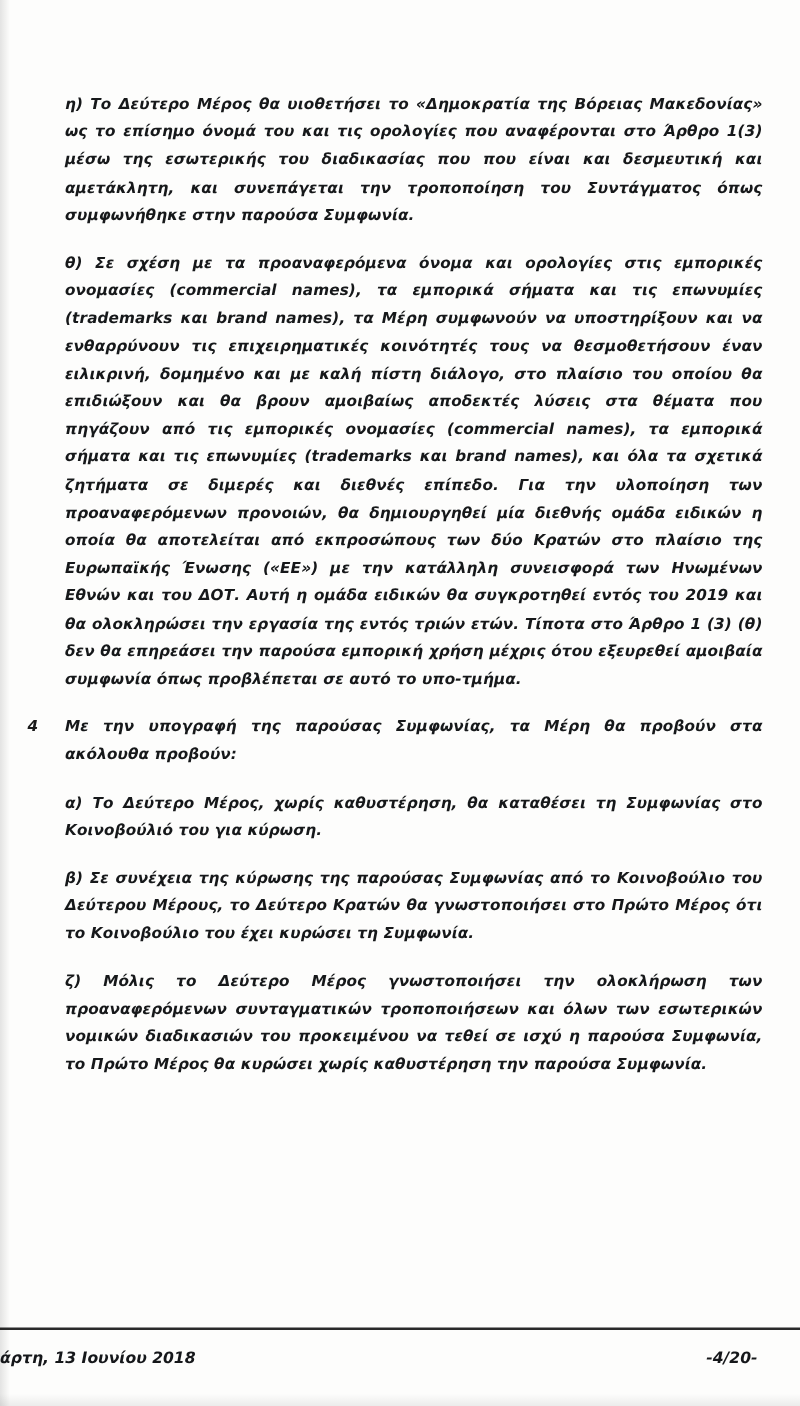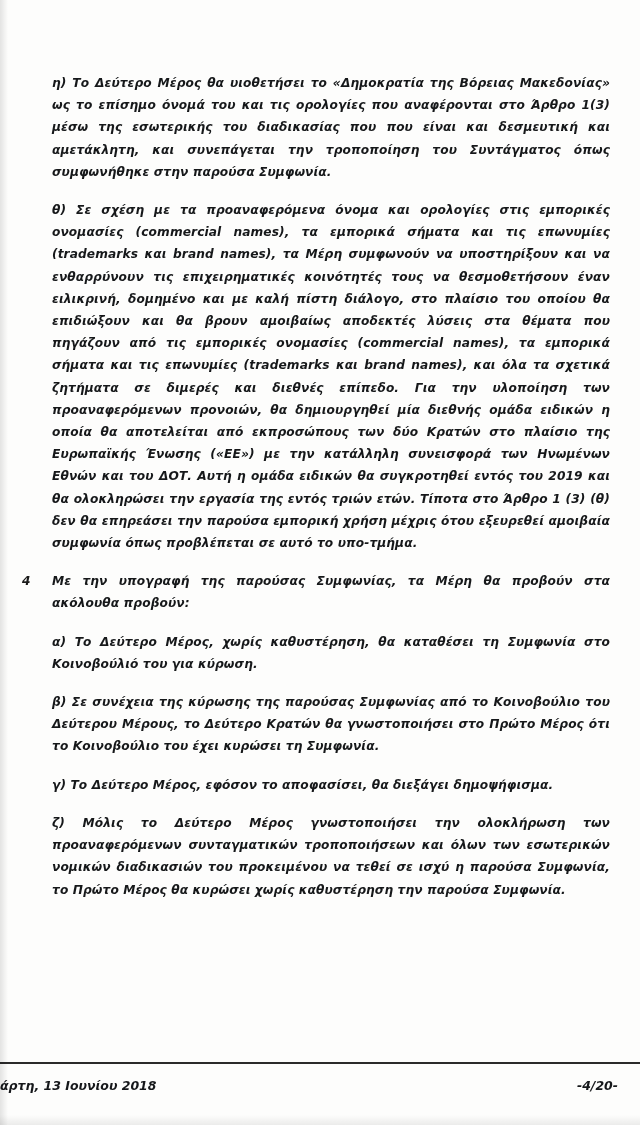--- a/index.html
+++ b/index.html
@@ -73,21 +73,21 @@
     position: absolute;
     left: 0px;
     top: 6px;
     font-size: 12.5px;
     font-weight: 700;
     font-style: italic;
     color: #15171a;
   }
   .footer-right {
     position: absolute;
-    right: 22px;
+    right: 34px;
     top: 6px;
     font-size: 12.5px;
     font-weight: 700;
     font-style: italic;
     color: #15171a;
   }
   .edge-shadow-left {
     position: absolute;
     left: 0; top: 0;
     width: 8px; height: 1125px;
@@ -111,25 +111,24 @@
 
     <p class="para">η) Το Δεύτερο Μέρος θα υιοθετήσει το «Δημοκρατία της Βόρειας Μακεδονίας» ως το επίσημο όνομά του και τις ορολογίες που αναφέρονται στο Άρθρο 1(3) μέσω της εσωτερικής του διαδικασίας που που είναι και δεσμευτική και αμετάκλητη, και συνεπάγεται την τροποποίηση του Συντάγματος όπως συμφωνήθηκε στην παρούσα Συμφωνία.</p>
 
     <p class="para">θ) Σε σχέση με τα προαναφερόμενα όνομα και ορολογίες στις εμπορικές ονομασίες (commercial names), τα εμπορικά σήματα και τις επωνυμίες (trademarks και brand names), τα Μέρη συμφωνούν να υποστηρίξουν και να ενθαρρύνουν τις επιχειρηματικές κοινότητές τους να θεσμοθετήσουν έναν ειλικρινή, δομημένο και με καλή πίστη διάλογο, στο πλαίσιο του οποίου θα επιδιώξουν και θα βρουν αμοιβαίως αποδεκτές λύσεις στα θέματα που πηγάζουν από τις εμπορικές ονομασίες (commercial names), τα εμπορικά σήματα και τις επωνυμίες (trademarks και brand names), και όλα τα σχετικά ζητήματα σε διμερές και διεθνές επίπεδο. Για την υλοποίηση των προαναφερόμενων προνοιών, θα δημιουργηθεί μία διεθνής ομάδα ειδικών η οποία θα αποτελείται από εκπροσώπους των δύο Κρατών στο πλαίσιο της Ευρωπαϊκής Ένωσης («ΕΕ») με την κατάλληλη συνεισφορά των Ηνωμένων Εθνών και του ΔΟΤ. Αυτή η ομάδα ειδικών θα συγκροτηθεί εντός του 2019 και θα ολοκληρώσει την εργασία της εντός τριών ετών. Τίποτα στο Άρθρο 1 (3) (θ) δεν θα επηρεάσει την παρούσα εμπορική χρήση μέχρις ότου εξευρεθεί αμοιβαία συμφωνία όπως προβλέπεται σε αυτό το υπο-τμήμα.</p>
 
     <div class="numbered">
       <span class="num">4</span>
       <p class="para" style="padding-left:0;">Με την υπογραφή της παρούσας Συμφωνίας, τα Μέρη θα προβούν στα ακόλουθα προβούν:</p>
     </div>
 
-    <p class="para">α) Το Δεύτερο Μέρος, χωρίς καθυστέρηση, θα καταθέσει τη Συμφωνία στο Κοινοβούλιό του για κύρωση.</p>
+    <p class="para">α) Το Δεύτερο Μέρος, χωρίς καθυστέρηση, θα καταθέσει τη Συμφωνίας στο Κοινοβούλιό του για κύρωση.</p>
 
     <p class="para">β) Σε συνέχεια της κύρωσης της παρούσας Συμφωνίας από το Κοινοβούλιο του Δεύτερου Μέρους, το Δεύτερο Κρατών θα γνωστοποιήσει στο Πρώτο Μέρος ότι το Κοινοβούλιο του έχει κυρώσει τη Συμφωνία.</p>
 
-    <p class="para">γ) Το Δεύτερο Μέρος, εφόσον το αποφασίσει, θα διεξάγει δημοψήφισμα.</p>
 
 
 
     <p class="para">ζ) Μόλις το Δεύτερο Μέρος γνωστοποιήσει την ολοκλήρωση των προαναφερόμενων συνταγματικών τροποποιήσεων και όλων των εσωτερικών νομικών διαδικασιών του προκειμένου να τεθεί σε ισχύ η παρούσα Συμφωνία, το Πρώτο Μέρος θα κυρώσει χωρίς καθυστέρηση την παρούσα Συμφωνία.</p>
 
   </div>
 
   <div class="footer-rule"></div>
 
   <div class="footer">

